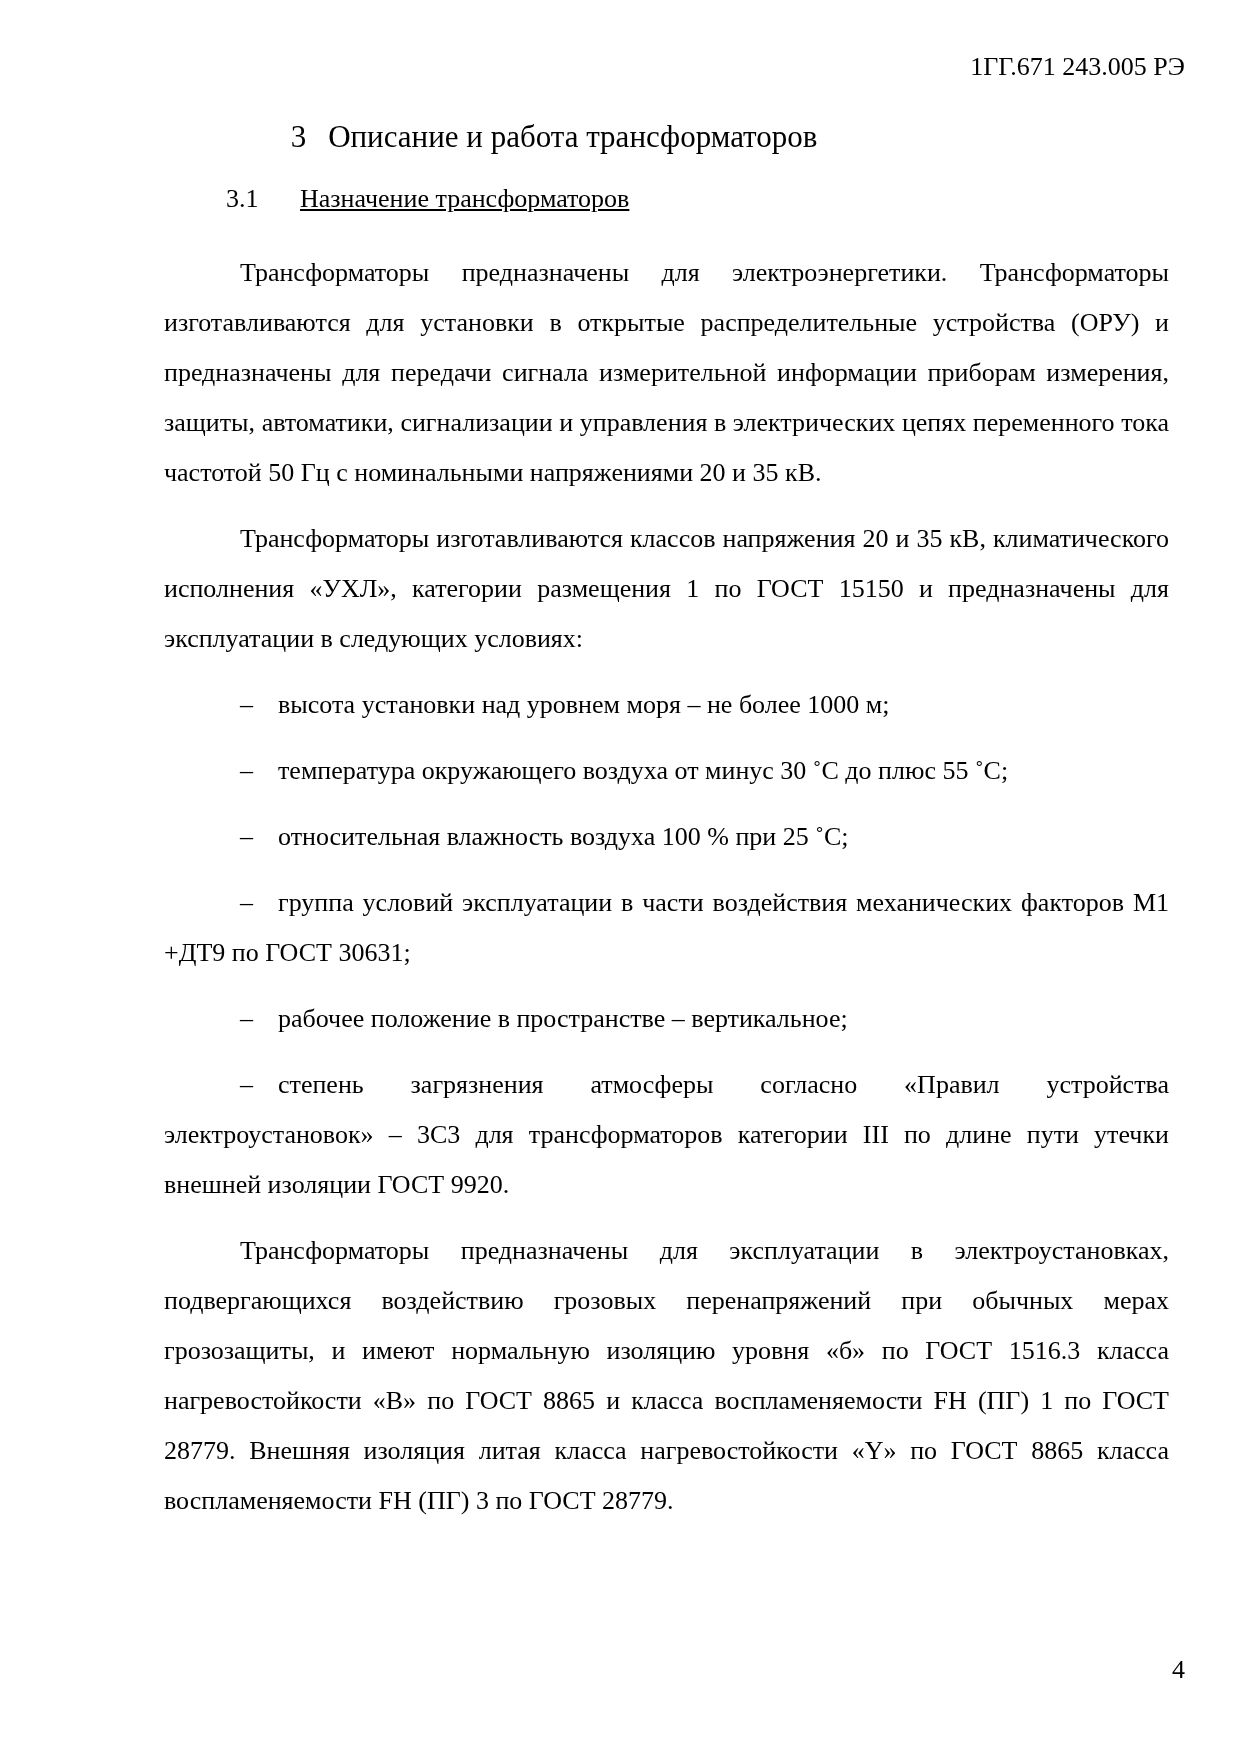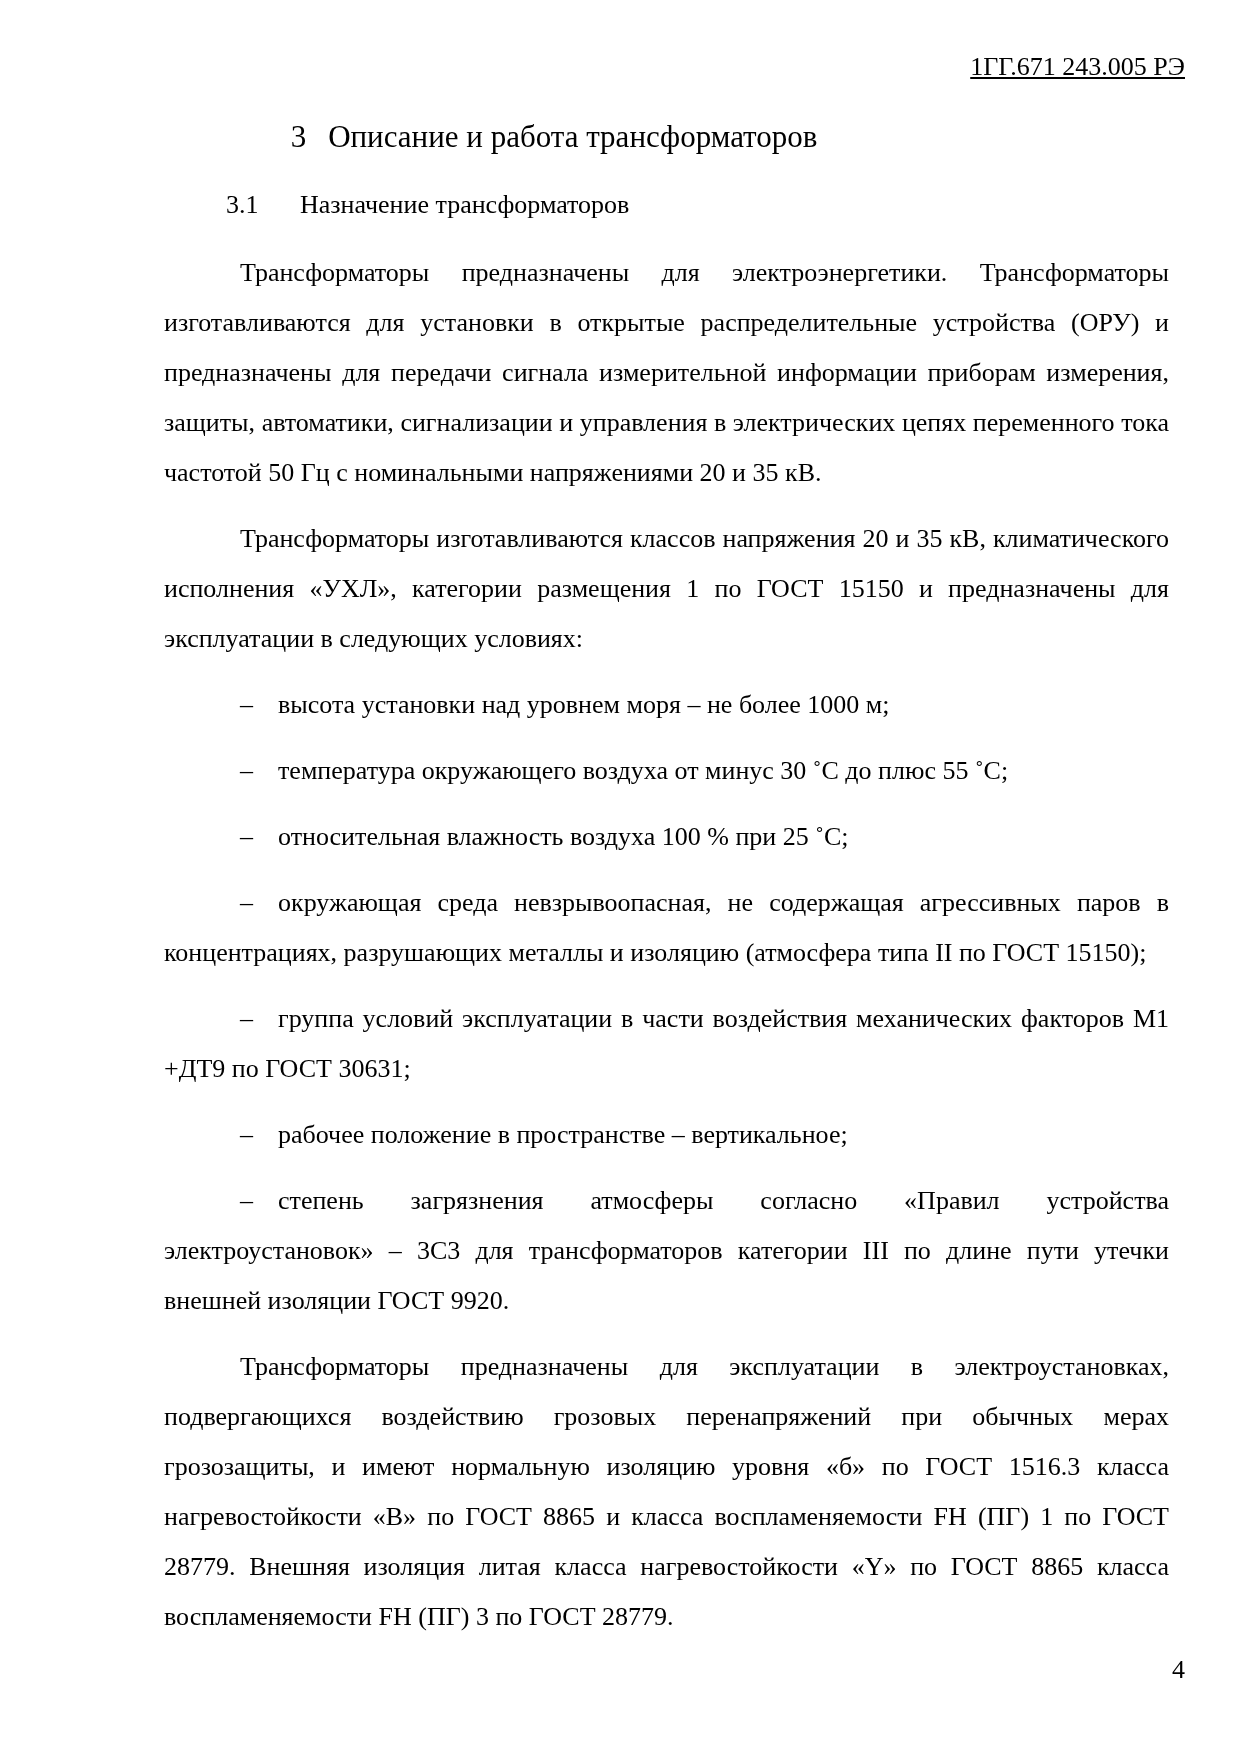--- a/index.html
+++ b/index.html
@@ -3,30 +3,30 @@
 <meta charset="utf-8">
 <style>
   html, body { margin: 0; padding: 0; background: #ffffff; }
   body {
     width: 1241px; height: 1755px; position: relative; overflow: hidden;
     font-family: "Liberation Serif", "DejaVu Serif", serif;
     color: #000000;
   }
   .doc-code {
     position: absolute; top: 52px; right: 56px;
-    font-size: 26px; line-height: 30px; white-space: nowrap; text-decoration: underline;
+    font-size: 26px; line-height: 30px; white-space: nowrap;
   }
   .section-title {
     position: absolute; top: 117px; left: 0; width: 1108px;
     text-align: center; font-size: 31px; line-height: 40px; white-space: nowrap;
   }
   .section-title .num { margin-right: 22px; }
   .subsection {
-    position: absolute; top: 190px; left: 226px;
-    font-size: 26px; line-height: 30px; white-space: nowrap;
+    position: absolute; top: 184px; left: 226px;
+    font-size: 26px; line-height: 30px; white-space: nowrap; text-decoration: underline;
   }
   .subsection .num { display: inline-block; width: 74px; }
   .body-text {
     position: absolute; left: 148px; width: 1037px; top: 232px;
     font-size: 26px; line-height: 50px;
   }
   .para {
     margin: 16px; text-align: justify; text-indent: 76px;
   }
   .bullet {
@@ -51,21 +51,20 @@
   <span class="num">3.1</span><span>Назначение трансформаторов</span>
 </div>
 
 <div class="body-text">
   <p class="para">Трансформаторы предназначены для электроэнергетики. Трансформаторы изготавливаются для установки в открытые распределительные устройства (ОРУ) и предназначены для передачи сигнала измерительной информации приборам измерения, защиты, автоматики, сигнализации и управления в электрических цепях переменного тока частотой 50 Гц с номинальными напряжениями 20 и 35 кВ.</p>
   <p class="para" style="margin-top:6px">Трансформаторы изготавливаются классов напряжения 20 и 35 кВ, климатического исполнения «УХЛ», категории размещения 1 по ГОСТ 15150 и предназначены для эксплуатации в следующих условиях:</p>
 
   <p class="bullet"><span class="dash">–</span><span>высота установки над уровнем моря – не более 1000 м;</span></p>
   <p class="bullet"><span class="dash">–</span><span>температура окружающего воздуха от минус 30 ˚С до плюс 55 ˚С;</span></p>
   <p class="bullet"><span class="dash">–</span><span>относительная влажность воздуха 100 % при 25 ˚С;</span></p>
-  <p class="bullet"><span class="dash">–</span><span>окружающая среда невзрывоопасная, не содержащая агрессивных паров в концентрациях, разрушающих металлы и изоляцию (атмосфера типа II по ГОСТ 15150);</span></p>
   <p class="bullet"><span class="dash">–</span><span>группа условий эксплуатации в части воздействия механических факторов М1 +ДТ9 по ГОСТ 30631;</span></p>
   <p class="bullet"><span class="dash">–</span><span>рабочее положение в пространстве – вертикальное;</span></p>
   <p class="bullet"><span class="dash">–</span><span>степень загрязнения атмосферы согласно «Правил устройства электроустановок» – 3С3 для трансформаторов категории III по длине пути утечки внешней изоляции ГОСТ 9920.</span></p>
 
   <p class="para">Трансформаторы предназначены для эксплуатации в электроустановках, подвергающихся воздействию грозовых перенапряжений при обычных мерах грозозащиты, и имеют нормальную изоляцию уровня «б» по ГОСТ 1516.3 класса нагревостойкости «В» по ГОСТ 8865 и класса воспламеняемости FH (ПГ) 1 по ГОСТ 28779. Внешняя изоляция литая класса нагревостойкости «Y» по ГОСТ 8865 класса воспламеняемости FH (ПГ) 3 по ГОСТ 28779.</p>
 </div>
 
 <div class="page-number">4</div>
 
 </body></html>

